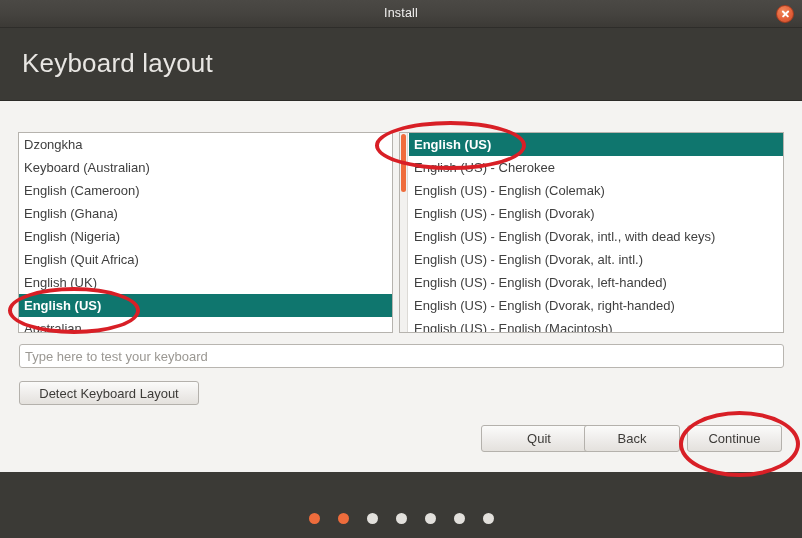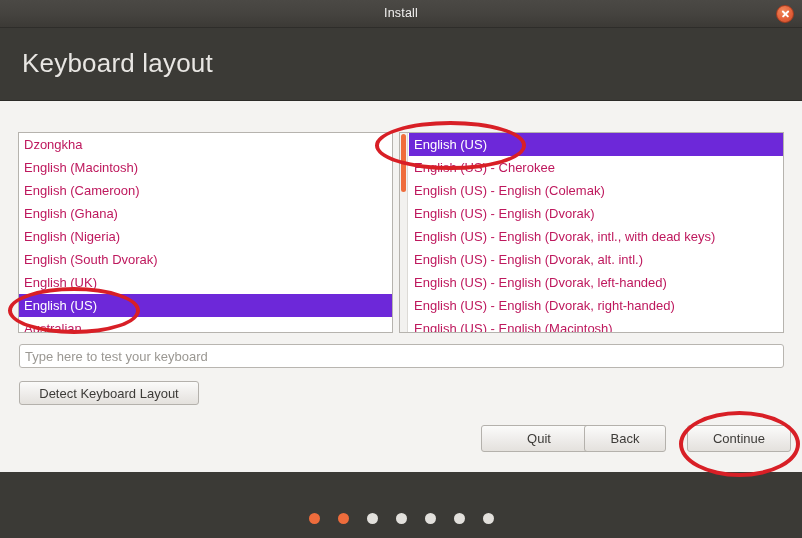--- a/index.html
+++ b/index.html
@@ -108,29 +108,30 @@
     left: 0; top: 0; right: 0;
     padding: 0;
   }
   .list-right .list-inner { left: 9px; right: 0; }
 
   .list-row {
     height: 23px;
     line-height: 23px;
     padding-left: 5px;
     font-size: 13px;
-    color: #be185d;
+    color: #404040;
     white-space: nowrap;
     overflow: hidden;
     cursor: default;
     box-sizing: border-box;
   }
   .list-row.selected {
-    background: #6d28d9;
+    background: #0f766e;
     color: #ffffff;
+    font-weight: bold;
   }
   .list-left .list-row.selected { margin-left: -1px; padding-left: 6px; }
 
   
   .scroll-gutter {
     position: absolute;
     left: 0; top: 0;
     width: 8px; height: 100%;
     background: #f2f1ef;
     border-right: 1px solid #dcdad6;
@@ -171,22 +172,22 @@
     font-family: "Liberation Sans", sans-serif;
     font-size: 13px;
     color: #3d3b38;
     text-align: center;
     cursor: pointer;
     box-sizing: border-box;
     padding: 0;
   }
   .btn-detect { left: 19px; top: 280px; width: 180px; height: 24px; }
   .btn-quit     { left: 481px; top: 324px; width: 116px; height: 27px; }
-  .btn-back     { left: 584px; top: 324px; width: 82px; height: 27px; }
-  .btn-continue { left: 687px; top: 324px; width: 104px; height: 27px; }
+  .btn-back     { left: 584px; top: 324px; width: 96px; height: 27px; }
+  .btn-continue { left: 687px; top: 324px; width: 95px; height: 27px; }
 
   
   .footer {
     position: absolute;
     left: 0; top: 472px;
     width: 802px; height: 66px;
     background: #3b3a36;
   }
   .dots {
     position: absolute;
@@ -235,25 +236,25 @@
   <div class="header">
     <div class="page-title">Keyboard layout</div>
   </div>
 
   <div class="content">
 
 
     <div class="listbox list-left">
       <div class="list-inner" id="left-list">
           <div class="list-row">Dzongkha</div>
-          <div class="list-row">English (Macintosh)</div>
+          <div class="list-row">Keyboard (Australian)</div>
           <div class="list-row">English (Cameroon)</div>
           <div class="list-row">English (Ghana)</div>
           <div class="list-row">English (Nigeria)</div>
-          <div class="list-row">English (South Dvorak)</div>
+          <div class="list-row">English (Quit Africa)</div>
           <div class="list-row">English (UK)</div>
           <div class="list-row selected">English (US)</div>
           <div class="list-row">Australian</div>
         </div>
     </div>
 
     <div class="listbox list-right">
       <div class="scroll-gutter">
         <div class="scroll-thumb"></div>
       </div>

